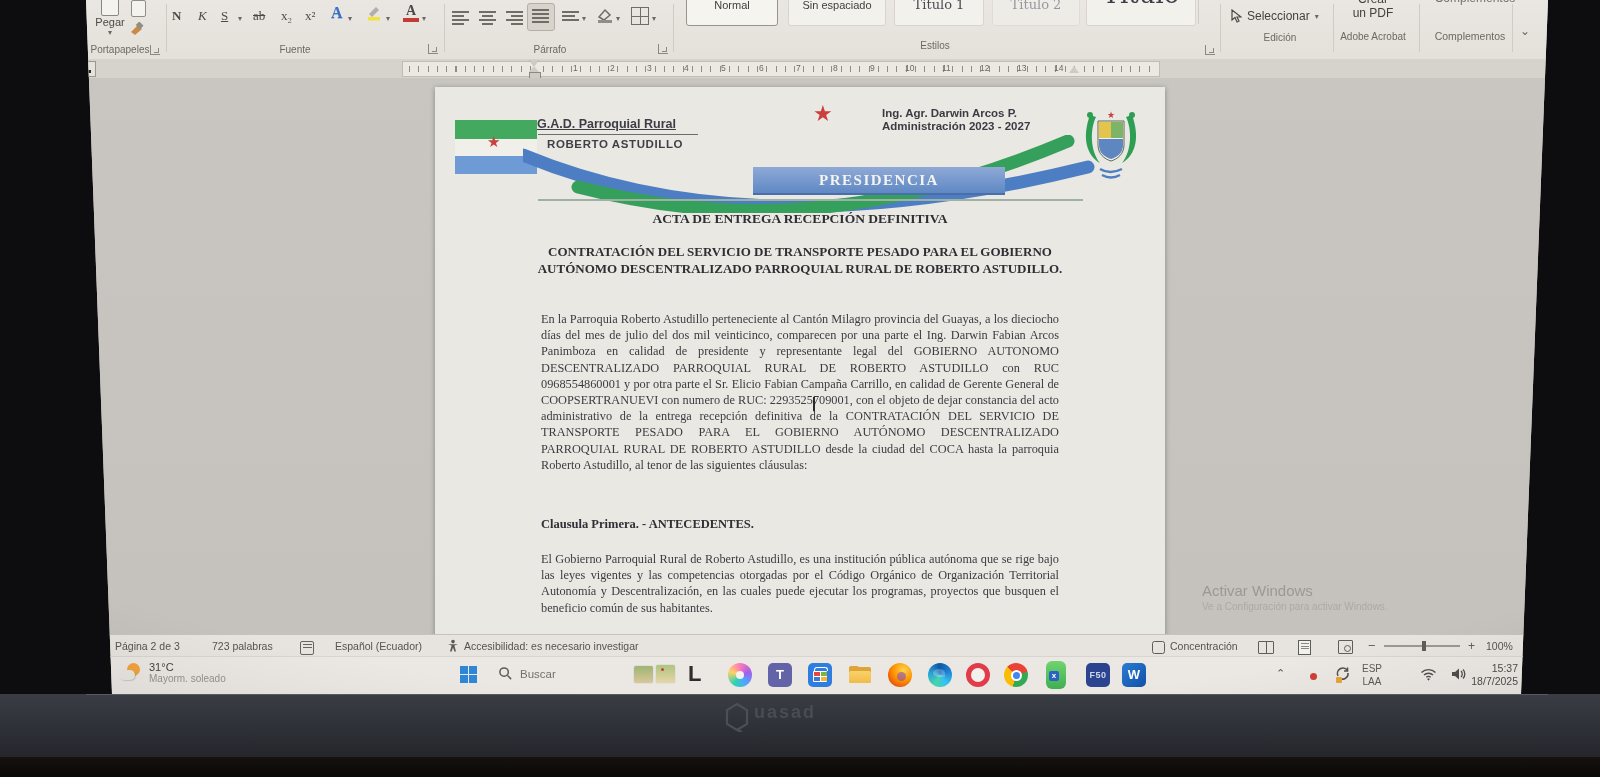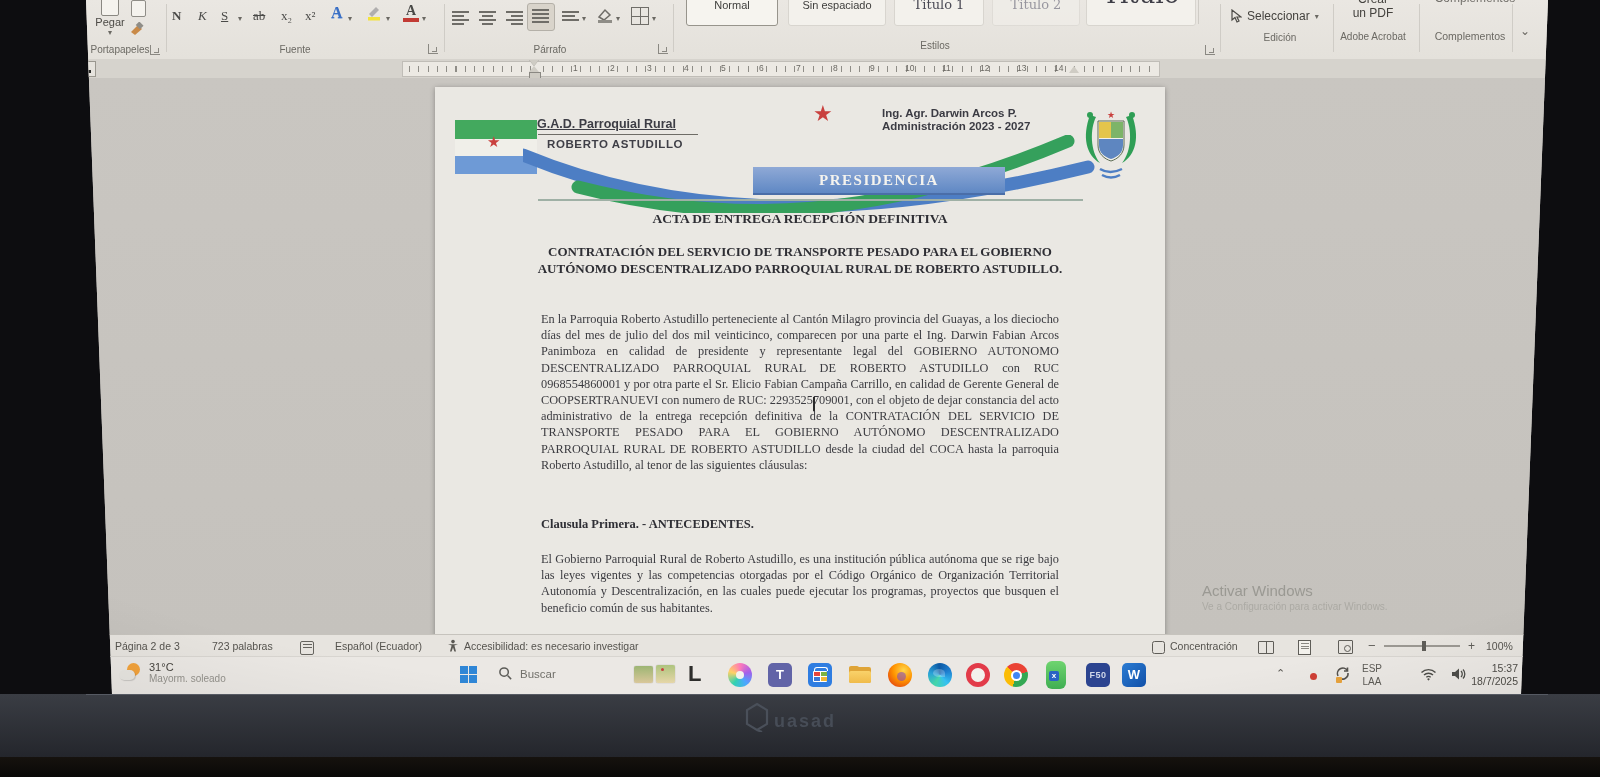--- a/index.html
+++ b/index.html
@@ -35,21 +35,21 @@
   .statusbar{position:absolute;left:0;top:634px;width:1600px;height:22px;background:#e7e4df;border-top:1px solid #c6c3bd;font-size:10.5px;color:#55534e;}
   .statusbar .abs{top:5px;}
   
   .taskbar{position:absolute;left:0;top:656px;width:1600px;height:38px;background:#ebe8e4;border-top:1px solid #d8d5d0;}
   .icon24{position:absolute;top:6px;width:24px;height:24px;border-radius:5px;}
   .circle{border-radius:50%;}
   
   .bezel{position:absolute;left:0;top:694px;width:1600px;height:63px;background:linear-gradient(#3a3d44,#24262c);}
   .bezel-edge{position:absolute;left:86px;right:52px;top:0;height:1px;background:#565a63;}
   .desk{position:absolute;left:0;top:757px;width:1600px;height:20px;background:linear-gradient(#16120e,#090807);}
-  .qlogo{position:absolute;left:744px;top:8px;display:flex;align-items:flex-end;color:#4a505a;}
+  .qlogo{position:absolute;left:724px;top:8px;display:flex;align-items:flex-start;color:#4a505a;}
   .qlogo .txt{font-size:18px;letter-spacing:2px;font-weight:bold;color:#474d57;}
   .vignette{position:absolute;inset:0;pointer-events:none;background:radial-gradient(120% 95% at 52% 38%,rgba(0,0,0,0) 55%,rgba(0,0,0,0.22) 100%);}
   .glyphline{display:block;height:2px;background:#6f6d68;margin:2px 0;}
 </style>
 </head>
 <body>
 
 <div class="photo">
   <div class="screen">
 

